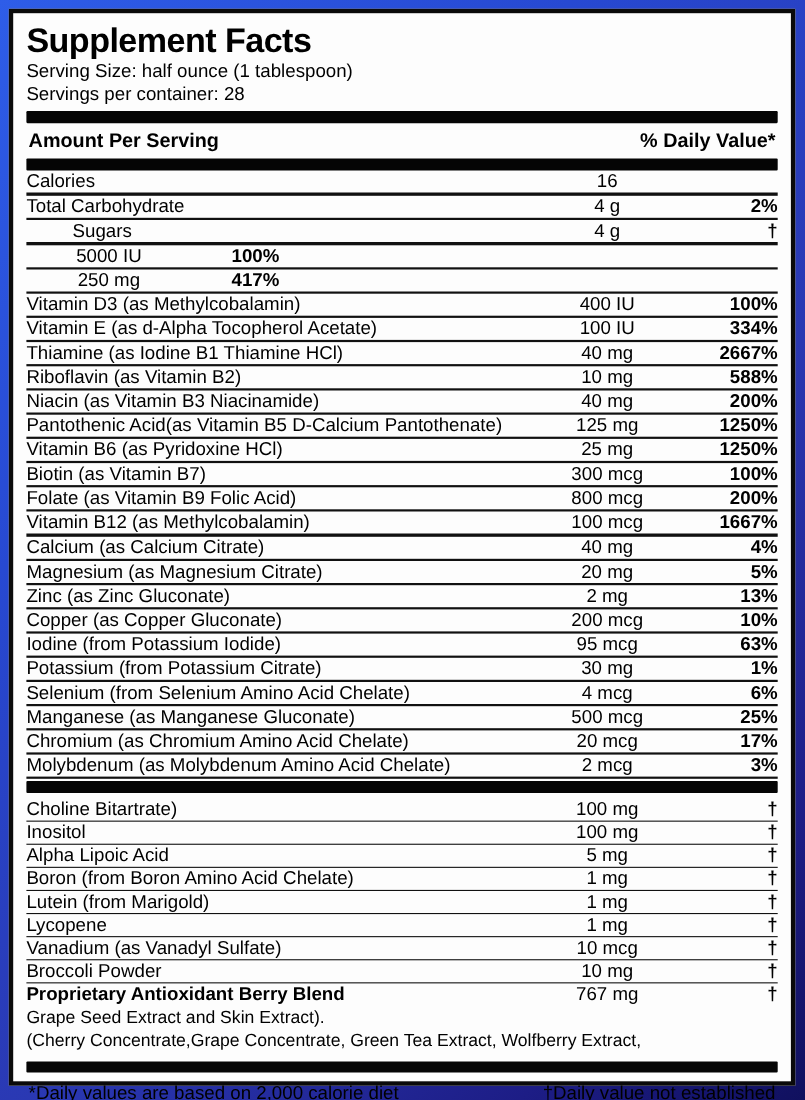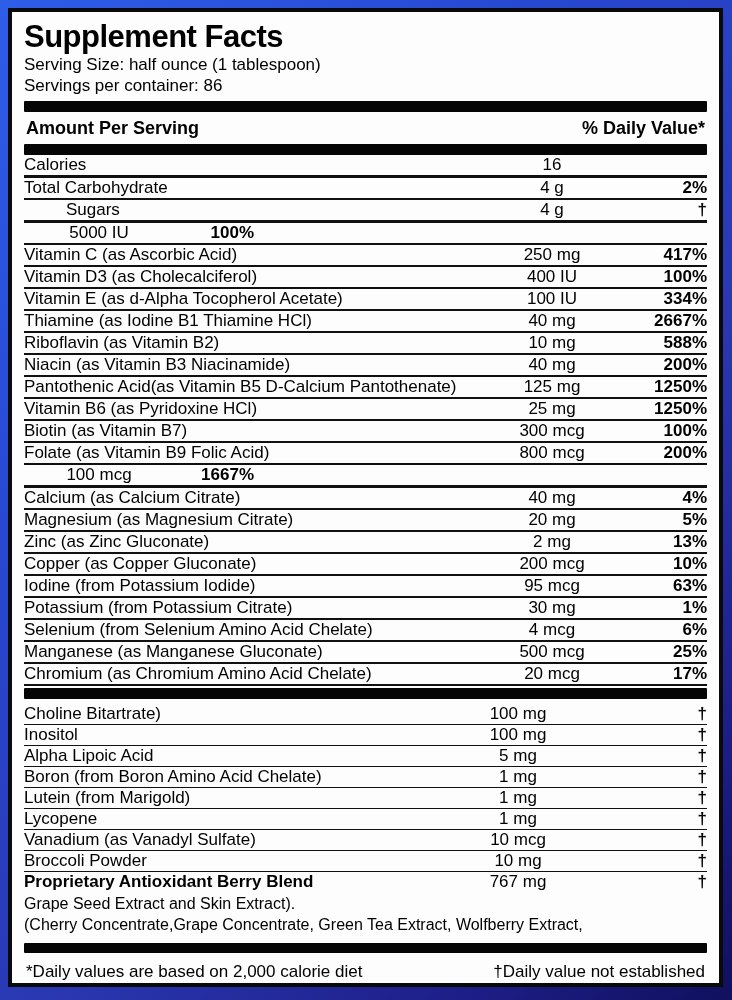--- a/index.html
+++ b/index.html
@@ -42,38 +42,38 @@
     padding:0 0 1px 0;
     white-space:nowrap;
   }
   .rows .row:first-child{border-top:none;}
   .row .name{flex:1 1 auto;min-width:0;}
   .row .amount{flex:0 0 150px;text-align:center;}
   .row .dv{flex:0 0 80px;text-align:right;font-weight:600;}
   .row.bold .name{font-weight:700;}
   .row.indent .name{padding-left:42px;}
   .row.thick{border-bottom-width:3px;}
-  .section-2 .row{border-bottom-width:1.6px;gap:34px;}
+  .section-2 .row{border-bottom-width:1.6px;}
   .section-2 .row:last-child{border-bottom:none;}
   .blend-desc{font-size:16px;line-height:21px;padding:1px 0 3px 0;}
   .footnotes{
     display:flex;justify-content:space-between;
     font-size:17px;padding:9px 2px 6px 2px;
   }
   .spacer{flex:1;}
 </style>
 </head>
 <body>
 
 <div class="outer">
   <div class="label">
 
     <div class="title">Supplement Facts</div>
     <div class="serving-line">Serving Size: half ounce (1 tablespoon)</div>
-    <div class="serving-line">Servings per container: 86</div>
+    <div class="serving-line">Servings per container: 28</div>
 
     <div class="thick-bar"></div>
 
     <div class="hdr-row">
       <span>Amount Per Serving</span>
       <span>% Daily Value*</span>
     </div>
 
     <div class="thick-bar" style="margin-top:0;"></div>
 
@@ -95,27 +95,26 @@
     <span class="amount">4 g</span>
     <span class="dv">†</span>
   </div>
 
   <div class="row">
     <span class="amount">5000 IU</span>
     <span class="dv">100%</span>
   </div>
 
   <div class="row">
-    <span class="name">Vitamin C (as Ascorbic Acid)</span>
     <span class="amount">250 mg</span>
     <span class="dv">417%</span>
   </div>
 
   <div class="row">
-    <span class="name">Vitamin D3 (as Cholecalciferol)</span>
+    <span class="name">Vitamin D3 (as Methylcobalamin)</span>
     <span class="amount">400 IU</span>
     <span class="dv">100%</span>
   </div>
 
   <div class="row">
     <span class="name">Vitamin E (as d-Alpha Tocopherol Acetate)</span>
     <span class="amount">100 IU</span>
     <span class="dv">334%</span>
   </div>
 
@@ -155,20 +154,21 @@
     <span class="dv">100%</span>
   </div>
 
   <div class="row">
     <span class="name">Folate (as Vitamin B9 Folic Acid)</span>
     <span class="amount">800 mcg</span>
     <span class="dv">200%</span>
   </div>
 
   <div class="row thick">
+    <span class="name">Vitamin B12 (as Methylcobalamin)</span>
     <span class="amount">100 mcg</span>
     <span class="dv">1667%</span>
   </div>
 
   <div class="row">
     <span class="name">Calcium (as Calcium Citrate)</span>
     <span class="amount">40 mg</span>
     <span class="dv">4%</span>
   </div>
 
@@ -213,20 +213,25 @@
     <span class="amount">500 mcg</span>
     <span class="dv">25%</span>
   </div>
 
   <div class="row">
     <span class="name">Chromium (as Chromium Amino Acid Chelate)</span>
     <span class="amount">20 mcg</span>
     <span class="dv">17%</span>
   </div>
 
+  <div class="row">
+    <span class="name">Molybdenum (as Molybdenum Amino Acid Chelate)</span>
+    <span class="amount">2 mcg</span>
+    <span class="dv">3%</span>
+  </div>
 </div>
 
     <div class="thick-bar" style="margin-top:2px;margin-bottom:5px;"></div>
 
     <div class="rows section-2" id="section-2">
   <div class="row">
     <span class="name">Choline Bitartrate)</span>
     <span class="amount">100 mg</span>
     <span class="dv">†</span>
   </div>

